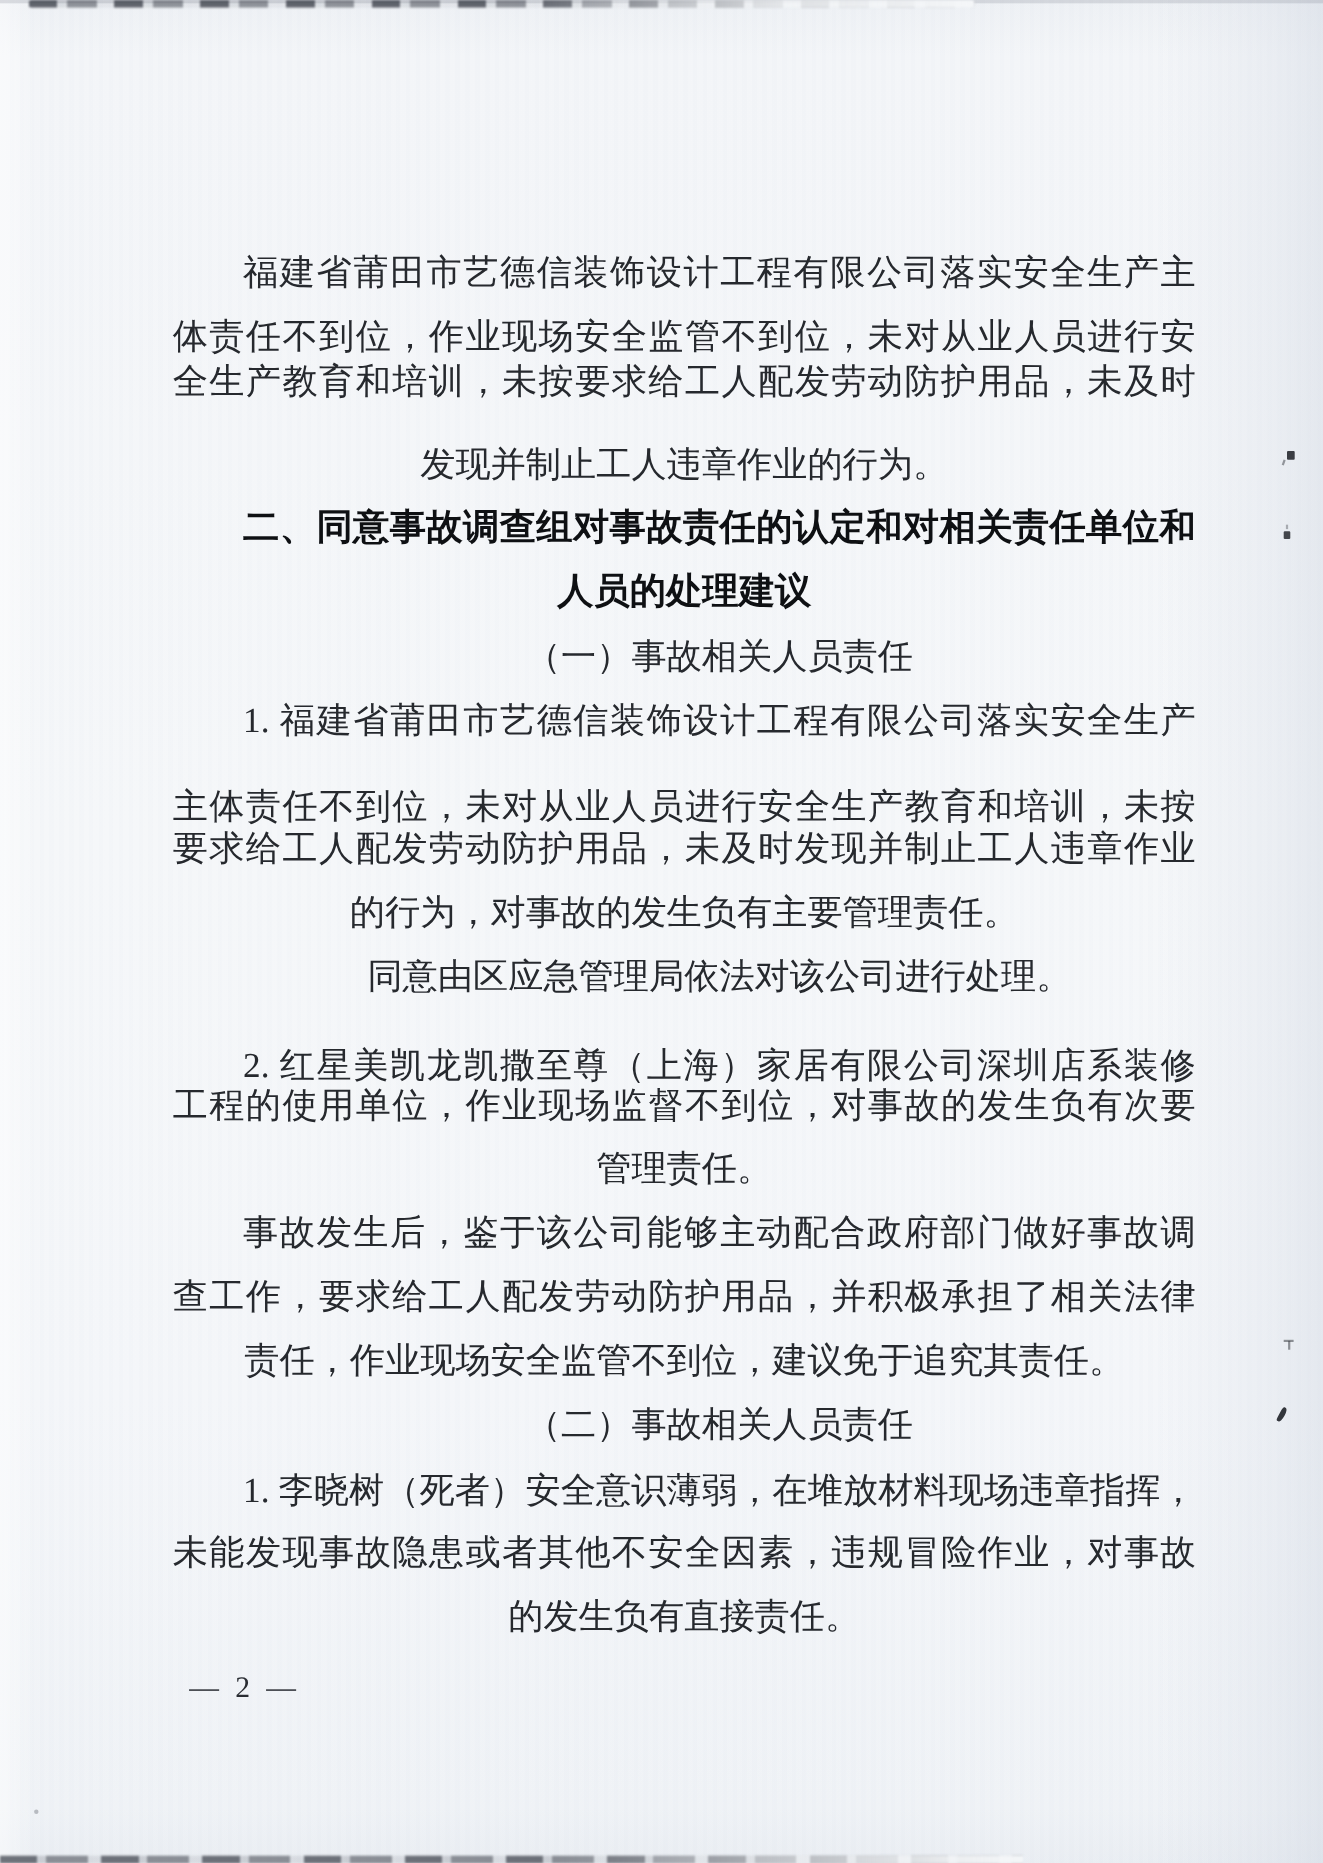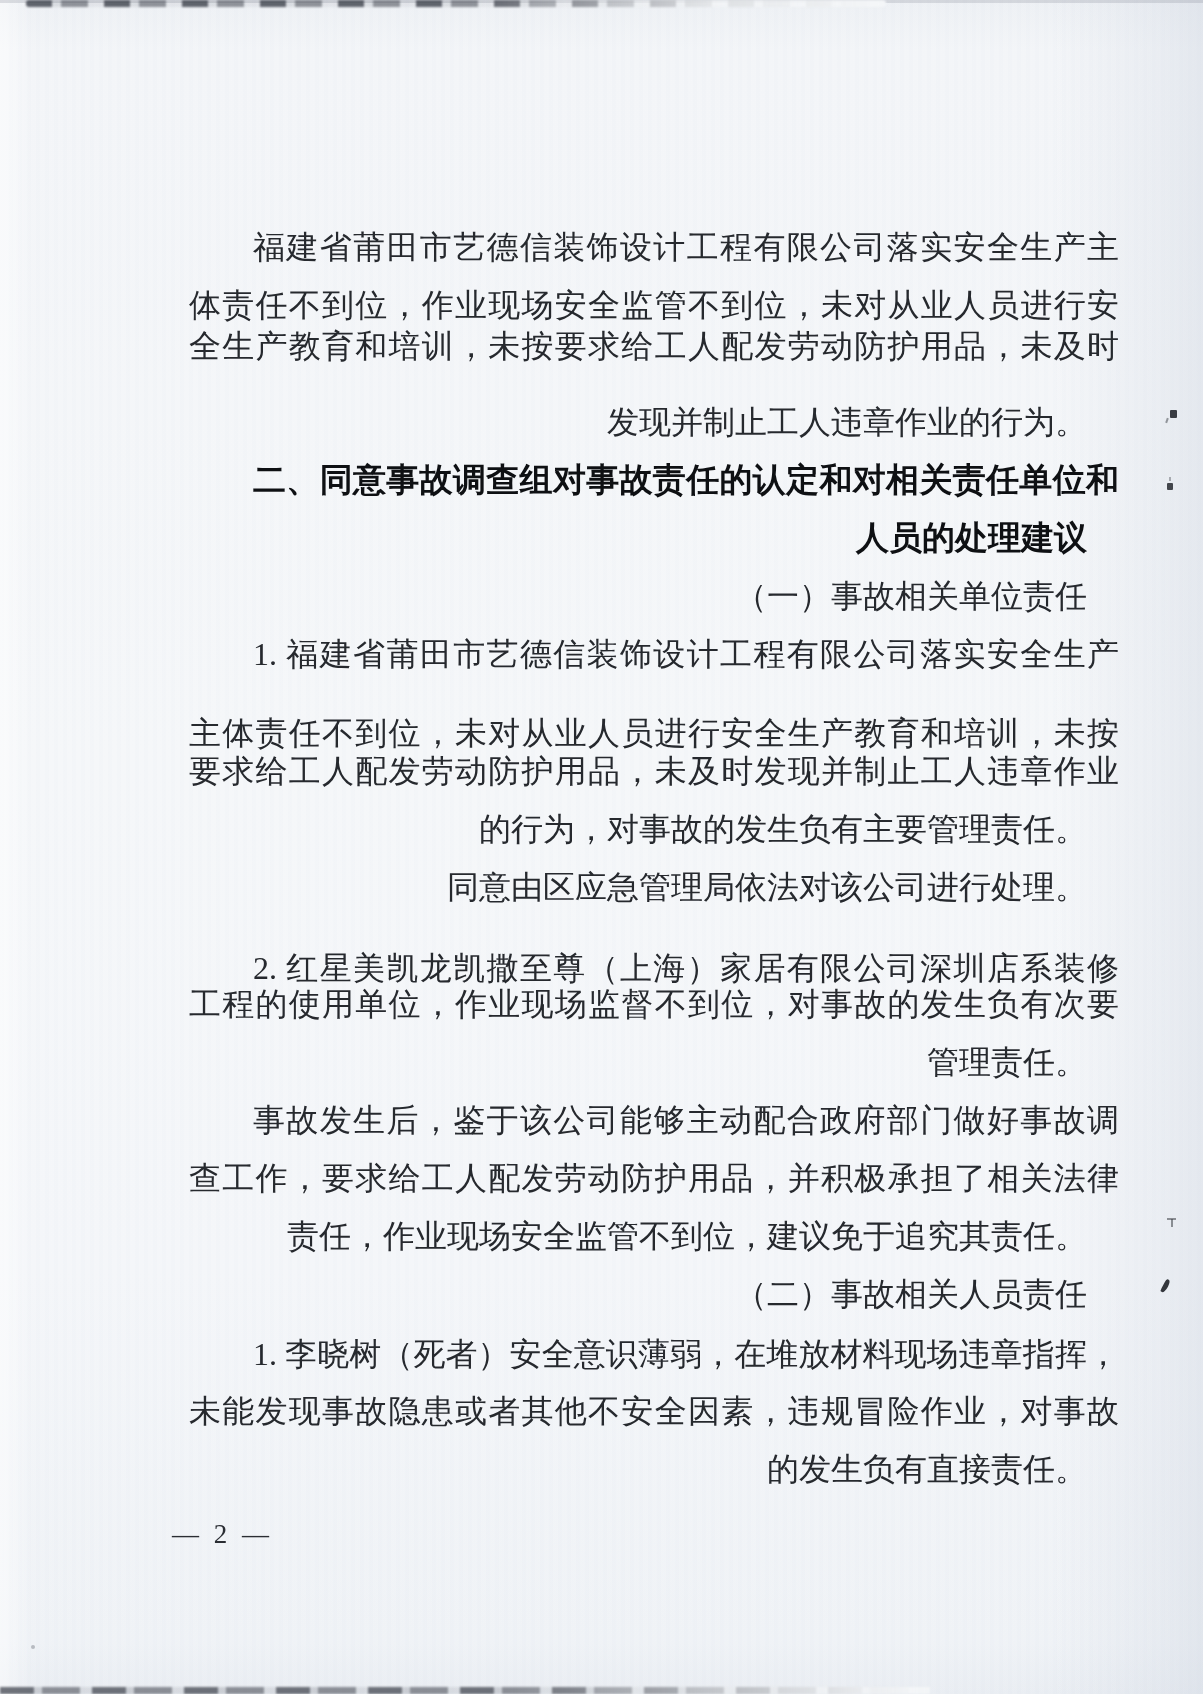--- a/index.html
+++ b/index.html
@@ -62,23 +62,23 @@
   .speck-t::before{content:"";position:absolute;left:0;top:0;width:9px;height:2px;background:rgba(60,63,70,.55);}
   .speck-t::after{content:"";position:absolute;left:4px;top:1px;width:2px;height:8px;background:rgba(60,63,70,.55);}
   .speck-comma{left:1163px;top:1279px;width:5px;height:14px;background:#33363c;
     border-radius:40% 60% 70% 30%;transform:rotate(28deg);}
   .speck-d{left:31px;top:1645px;width:4px;height:4px;background:rgba(100,106,116,.40);border-radius:50%;}
 
   
   .ln{
     position:absolute;left:157px;width:930px;height:58px;line-height:58px;
     font-size:32px;color:#26292e;letter-spacing:0;
-    text-align:right;
+    text-align:center;
   }
-  .j{text-align:justify;text-align-last:justify;text-justify:inter-character;margin-left:32px;}
+  .j{text-align:justify;text-align-last:justify;text-justify:inter-character;}
   .ind{text-indent:64px;}
   .hd{
     font-family:Liberation Serif, serif;
     font-weight:700;font-size:33px;color:#0e1013;
   }
   .pgnum{
     position:absolute;left:172px;top:1512px;height:44px;line-height:44px;
     font-size:27px;color:#2a2d33;letter-spacing:4px;
   }
 </style>
@@ -100,21 +100,21 @@
   <div class="speck speck-comma"></div>
   <div class="speck speck-d"></div>
 
   <div>
     <div class="ln j ind" style="top:218px">福建省莆田市艺德信装饰设计工程有限公司落实安全生产主</div>
     <div class="ln j" style="top:276px">体责任不到位，作业现场安全监管不到位，未对从业人员进行安</div>
     <div class="ln j" style="top:317px">全生产教育和培训，未按要求给工人配发劳动防护用品，未及时</div>
     <div class="ln" style="top:393px">发现并制止工人违章作业的行为。</div>
     <div class="ln hd j ind" style="top:451px">二、同意事故调查组对事故责任的认定和对相关责任单位和</div>
     <div class="ln hd" style="top:509px">人员的处理建议</div>
-    <div class="ln ind" style="top:567px">（一）事故相关单位责任</div>
+    <div class="ln ind" style="top:567px">（一）事故相关人员责任</div>
     <div class="ln j ind" style="top:625px">1. 福建省莆田市艺德信装饰设计工程有限公司落实安全生产</div>
     <div class="ln j" style="top:704px">主体责任不到位，未对从业人员进行安全生产教育和培训，未按</div>
     <div class="ln j" style="top:742px">要求给工人配发劳动防护用品，未及时发现并制止工人违章作业</div>
     <div class="ln" style="top:800px">的行为，对事故的发生负有主要管理责任。</div>
     <div class="ln ind" style="top:858px">同意由区应急管理局依法对该公司进行处理。</div>
     <div class="ln j ind" style="top:939px">2. 红星美凯龙凯撒至尊（上海）家居有限公司深圳店系装修</div>
     <div class="ln j" style="top:975px">工程的使用单位，作业现场监督不到位，对事故的发生负有次要</div>
     <div class="ln" style="top:1033px">管理责任。</div>
     <div class="ln j ind" style="top:1091px">事故发生后，鉴于该公司能够主动配合政府部门做好事故调</div>
     <div class="ln j" style="top:1149px">查工作，要求给工人配发劳动防护用品，并积极承担了相关法律</div>

